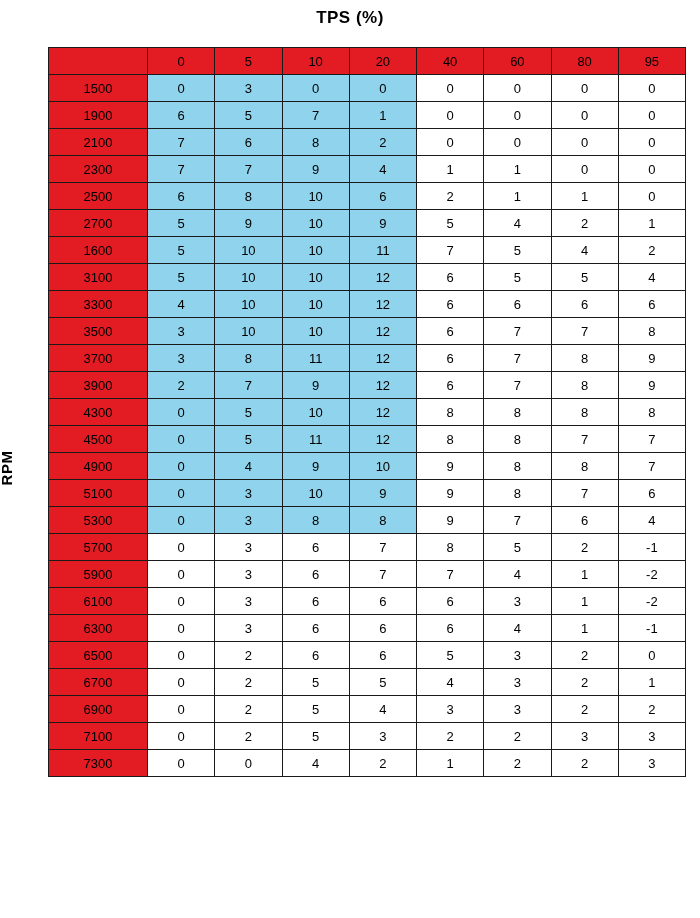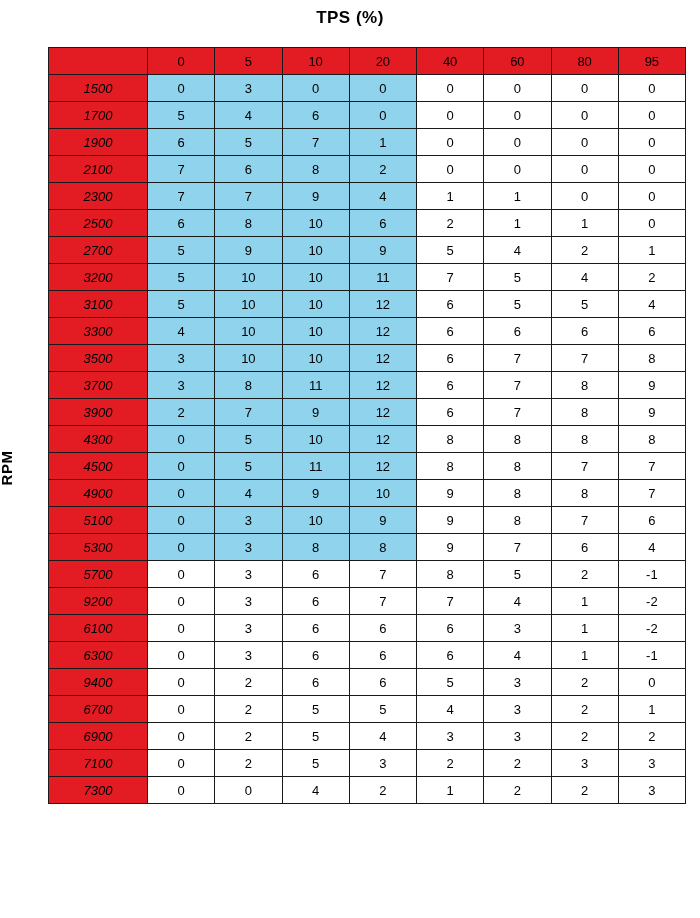--- a/index.html
+++ b/index.html
@@ -77,21 +77,20 @@
     border: 1px solid #1a1a1a;
     width: 98px;
   }
   
   th.rowhead {
     background: #e31b23;
     color: #ffffff;
     font-weight: bold;
     font-size: 13.5px;
     width: 98px;
-    font-style: italic;
   }
   td.cell.hl {
     background: #8fd3ec;
   }
   td.cell.plain {
     background: #ffffff;
   }
 </style>
 </head>
 <body>
@@ -122,31 +121,20 @@
             <td class="cell hl">0</td>
             <td class="cell hl">3</td>
             <td class="cell hl">0</td>
             <td class="cell hl">0</td>
             <td class="cell plain">0</td>
             <td class="cell plain">0</td>
             <td class="cell plain">0</td>
             <td class="cell plain">0</td>
           </tr>
           <tr>
-            <th class="rowhead">1700</th>
-            <td class="cell hl">5</td>
-            <td class="cell hl">4</td>
-            <td class="cell hl">6</td>
-            <td class="cell hl">0</td>
-            <td class="cell plain">0</td>
-            <td class="cell plain">0</td>
-            <td class="cell plain">0</td>
-            <td class="cell plain">0</td>
-          </tr>
-          <tr>
             <th class="rowhead">1900</th>
             <td class="cell hl">6</td>
             <td class="cell hl">5</td>
             <td class="cell hl">7</td>
             <td class="cell hl">1</td>
             <td class="cell plain">0</td>
             <td class="cell plain">0</td>
             <td class="cell plain">0</td>
             <td class="cell plain">0</td>
           </tr>
@@ -188,21 +176,21 @@
             <td class="cell hl">5</td>
             <td class="cell hl">9</td>
             <td class="cell hl">10</td>
             <td class="cell hl">9</td>
             <td class="cell plain">5</td>
             <td class="cell plain">4</td>
             <td class="cell plain">2</td>
             <td class="cell plain">1</td>
           </tr>
           <tr>
-            <th class="rowhead">3200</th>
+            <th class="rowhead">1600</th>
             <td class="cell hl">5</td>
             <td class="cell hl">10</td>
             <td class="cell hl">10</td>
             <td class="cell hl">11</td>
             <td class="cell plain">7</td>
             <td class="cell plain">5</td>
             <td class="cell plain">4</td>
             <td class="cell plain">2</td>
           </tr>
           <tr>
@@ -320,21 +308,21 @@
             <td class="cell plain">0</td>
             <td class="cell plain">3</td>
             <td class="cell plain">6</td>
             <td class="cell plain">7</td>
             <td class="cell plain">8</td>
             <td class="cell plain">5</td>
             <td class="cell plain">2</td>
             <td class="cell plain">-1</td>
           </tr>
           <tr>
-            <th class="rowhead">9200</th>
+            <th class="rowhead">5900</th>
             <td class="cell plain">0</td>
             <td class="cell plain">3</td>
             <td class="cell plain">6</td>
             <td class="cell plain">7</td>
             <td class="cell plain">7</td>
             <td class="cell plain">4</td>
             <td class="cell plain">1</td>
             <td class="cell plain">-2</td>
           </tr>
           <tr>
@@ -353,21 +341,21 @@
             <td class="cell plain">0</td>
             <td class="cell plain">3</td>
             <td class="cell plain">6</td>
             <td class="cell plain">6</td>
             <td class="cell plain">6</td>
             <td class="cell plain">4</td>
             <td class="cell plain">1</td>
             <td class="cell plain">-1</td>
           </tr>
           <tr>
-            <th class="rowhead">9400</th>
+            <th class="rowhead">6500</th>
             <td class="cell plain">0</td>
             <td class="cell plain">2</td>
             <td class="cell plain">6</td>
             <td class="cell plain">6</td>
             <td class="cell plain">5</td>
             <td class="cell plain">3</td>
             <td class="cell plain">2</td>
             <td class="cell plain">0</td>
           </tr>
           <tr>

